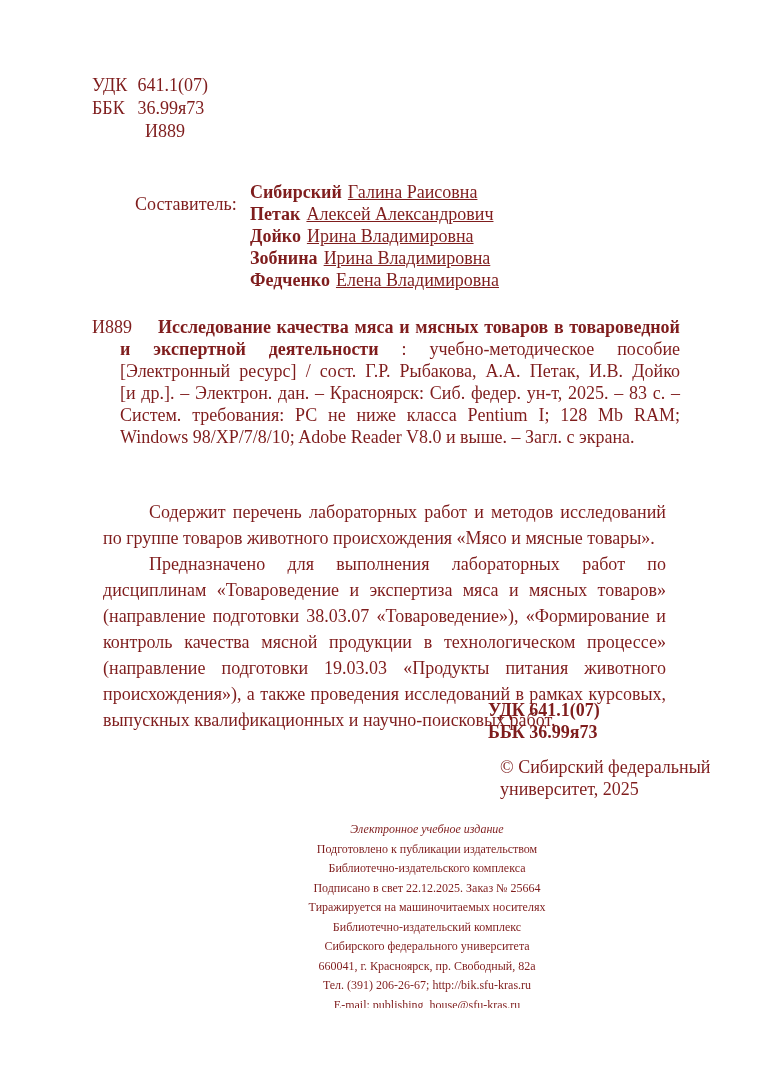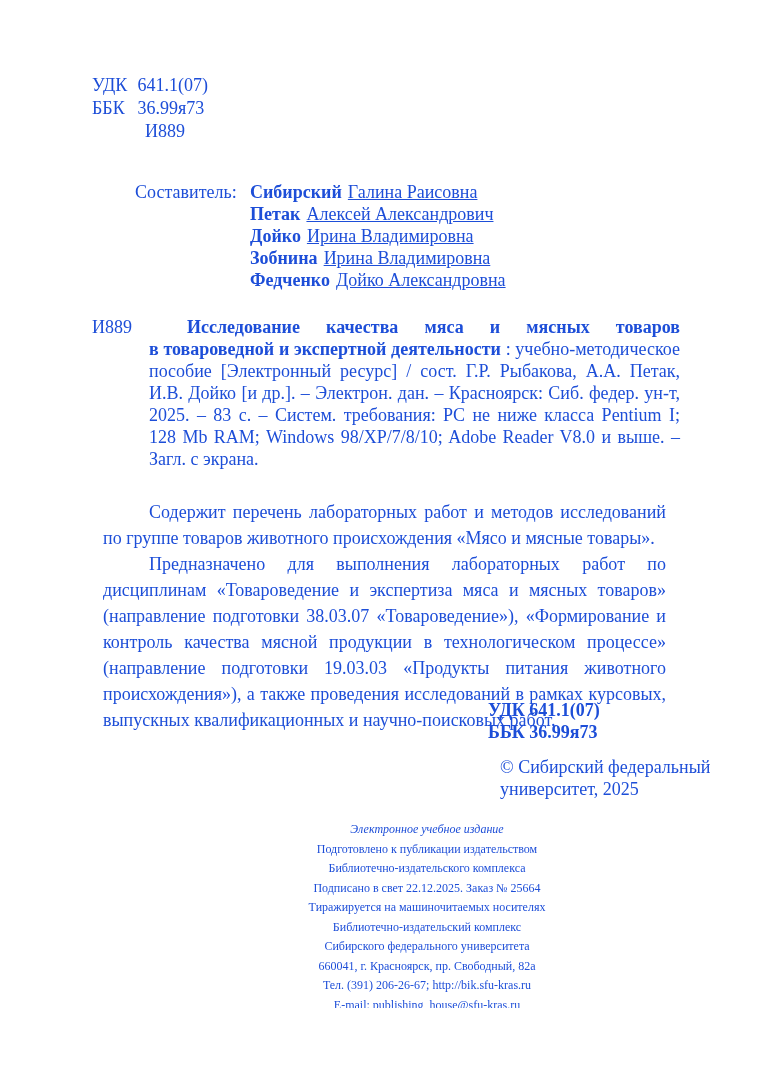--- a/index.html
+++ b/index.html
@@ -5,21 +5,21 @@
   html, body {
     margin: 0;
     padding: 0;
     background: #ffffff;
   }
   .page {
     position: relative;
     width: 764px;
     height: 1008px;
     background: #ffffff;
-    color: #1d4ed8;
+    color: #7f1d1d;
     font-family: "Liberation Serif", "DejaVu Serif", serif;
     overflow: hidden;
   }
   
   .codes-top {
     position: absolute;
     left: 92px;
     top: 74px;
     font-size: 18px;
     line-height: 23px;
@@ -36,20 +36,21 @@
     position: absolute;
     left: 135px;
     top: 181px;
     display: flex;
     font-size: 18px;
     line-height: 22px;
   }
   .compilers-label {
     width: 115px;
     flex: 0 0 115px;
+    margin-top: 12px;
   }
   .compiler-name {
     margin-left: 6px;
     text-decoration: underline;
   }
   b, .bold { font-weight: bold; }
   
   .biblio {
     position: absolute;
     left: 92px;
@@ -57,21 +58,21 @@
     width: 588px;
     font-size: 18px;
     line-height: 22px;
   }
   .biblio-code {
     position: absolute;
     left: 0;
     top: 0;
   }
   .biblio-text {
-    margin: 0 0 0 57px;
+    margin: 0 0 0 28px;
     text-align: justify;
     text-indent: 38px;
   }
   
   .annotation {
     position: absolute;
     left: 103px;
     top: 499px;
     width: 563px;
     font-size: 18px;
@@ -137,21 +138,21 @@
       <div>
         <b>Петак</b><span class="compiler-name">Алексей Александрович</span>
       </div>
       <div>
         <b>Дойко</b><span class="compiler-name">Ирина Владимировна</span>
       </div>
       <div>
         <b>Зобнина</b><span class="compiler-name">Ирина Владимировна</span>
       </div>
       <div>
-        <b>Федченко</b><span class="compiler-name">Дойко Александровна</span>
+        <b>Федченко</b><span class="compiler-name">Елена Владимировна</span>
       </div>
     </div>
   </div>
 
   <div class="biblio">
     <span class="biblio-code">И889</span>
     <p class="biblio-text"><b>Исследование качества мяса и мясных товаров в&nbsp;товароведной и экспертной деятельности</b><span>&nbsp;: учебно-методическое пособие [Электронный ресурс] / сост. Г.Р. Рыбакова, А.А. Петак, И.В. Дойко [и&nbsp;др.].&nbsp;– Электрон. дан.&nbsp;– Красноярск: Сиб. федер. ун-т, 2025. – 83&nbsp;с. – Систем. требования: PC не ниже класса Pentium&nbsp;I; 128&nbsp;Mb RAM; Windows 98/XP/7/8/10; Adobe Reader V8.0 и выше. – Загл. с экрана.</span></p>
   </div>
 
   <div class="annotation">

